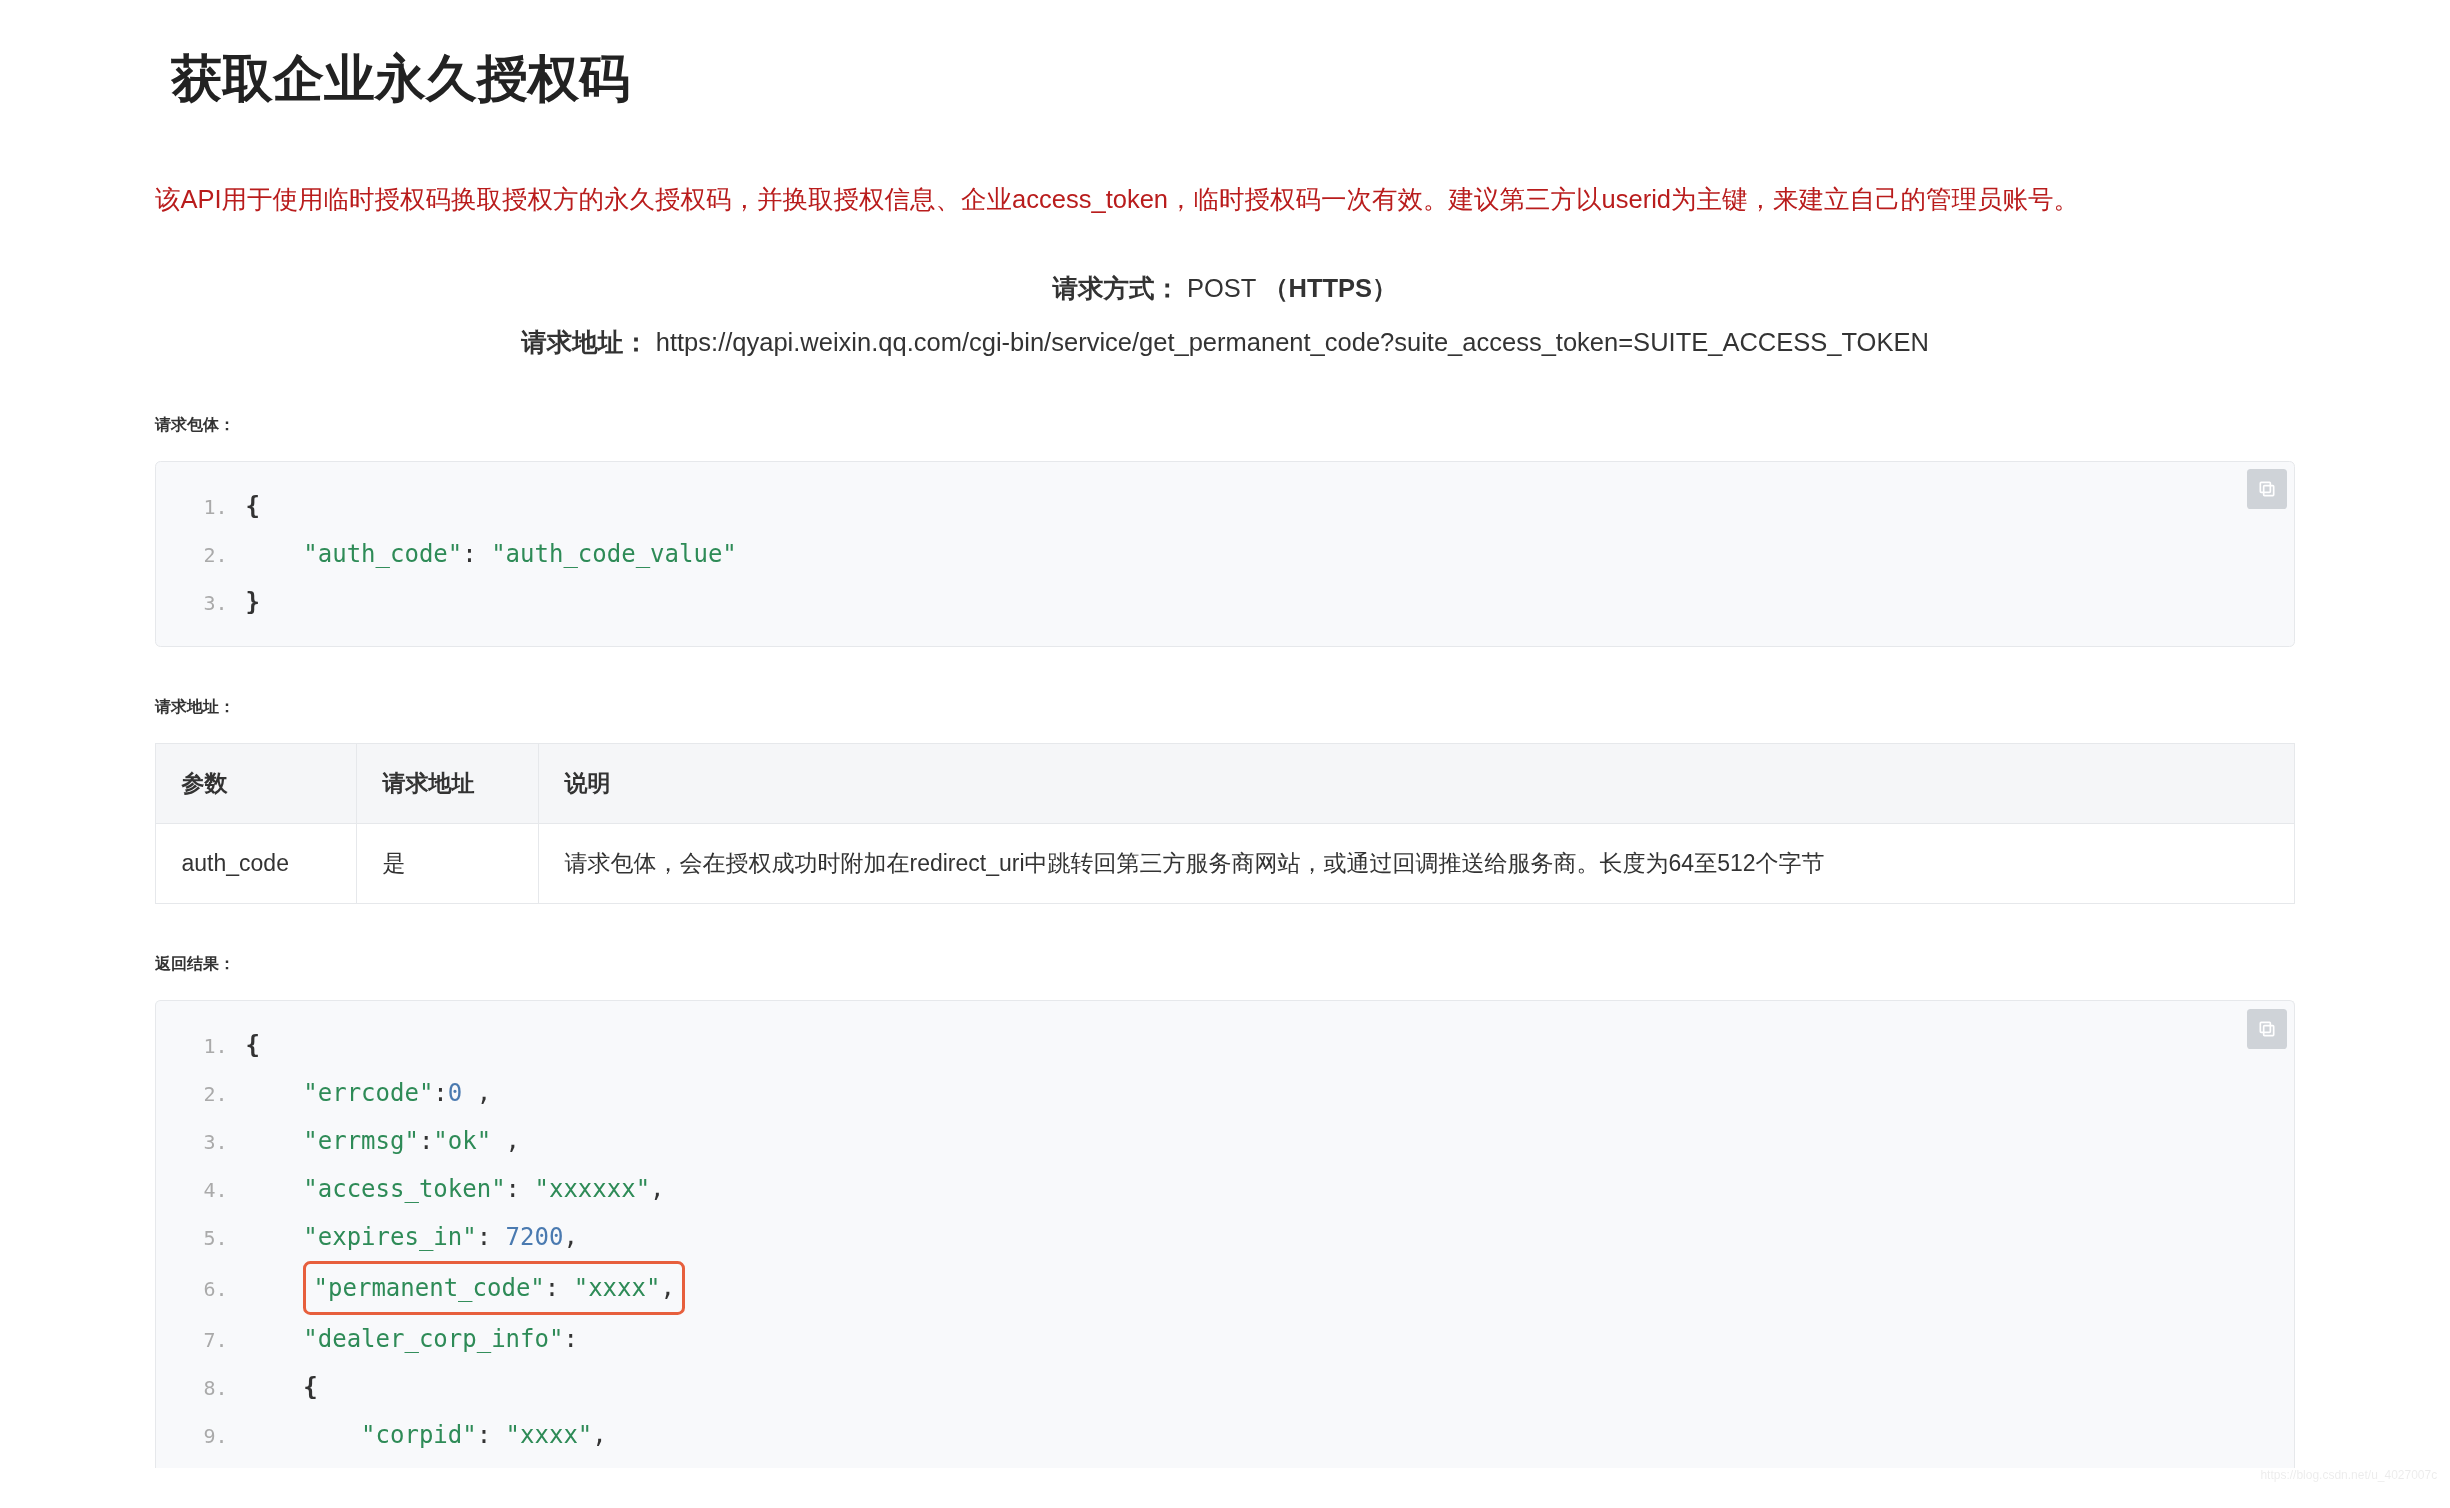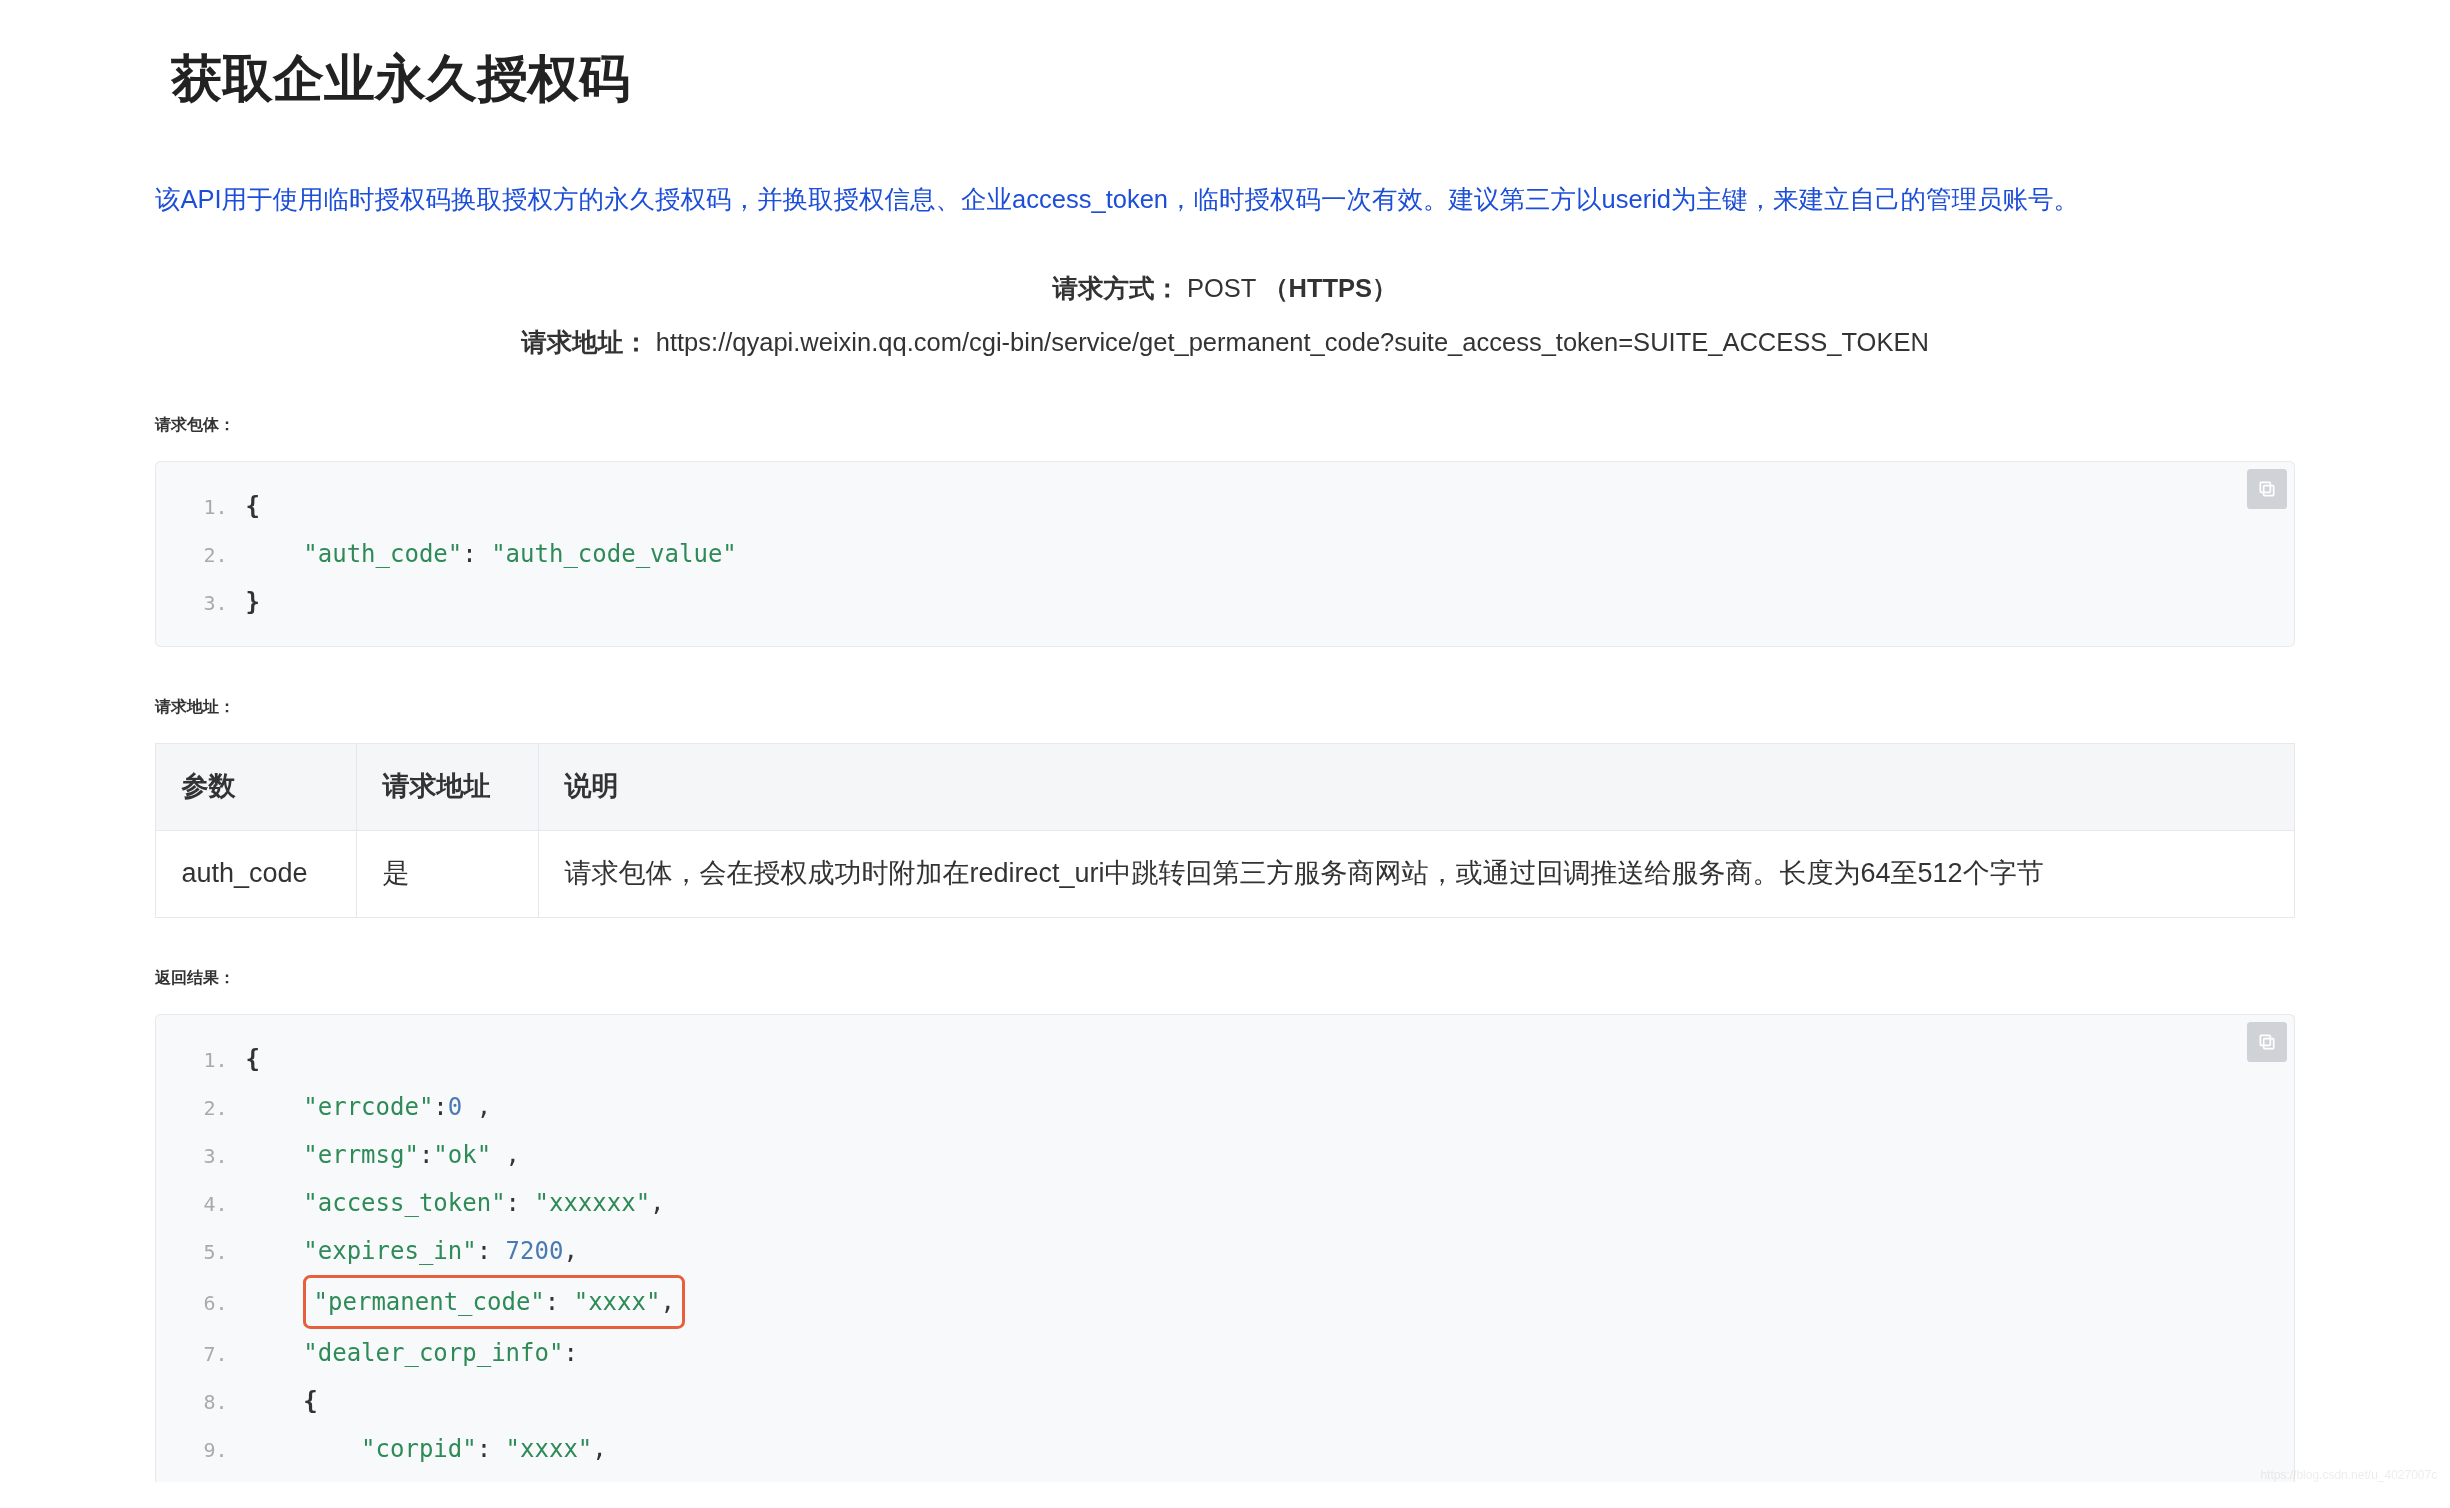--- a/index.html
+++ b/index.html
@@ -13,21 +13,21 @@
     line-height: 1.7;
   }
   h1 {
     font-size: 51px;
     font-weight: 600;
     margin: 0 0 55px 16px;
     color: #222;
   }
   .desc {
     font-size: 25.5px;
-    color: #1d4ed8;
+    color: #b91c1c;
     margin-bottom: 46px;
   }
   .req-line {
     margin-bottom: 11px;
     font-size: 25.5px;
     text-align: center;
   }
   .label-bold { font-weight: 700; }
   .https { font-weight: 700; }
   .req-url { }
@@ -76,21 +76,21 @@
     border-radius: 3.6px;
     display: flex;
     align-items: center;
     justify-content: center;
     cursor: pointer;
   }
   .copy-icon svg { fill: #fff; }
   table {
     width: 100%;
     border-collapse: collapse;
-    font-size: 27px;
+    font-size: 23px;
   }
   th, td {
     border: 0.9px solid #e6e8eb;
     padding: 20px 25.5px;
     text-align: left;
     vertical-align: middle;
   }
   th {
     background: #f5f6f8;
     font-weight: 600;

